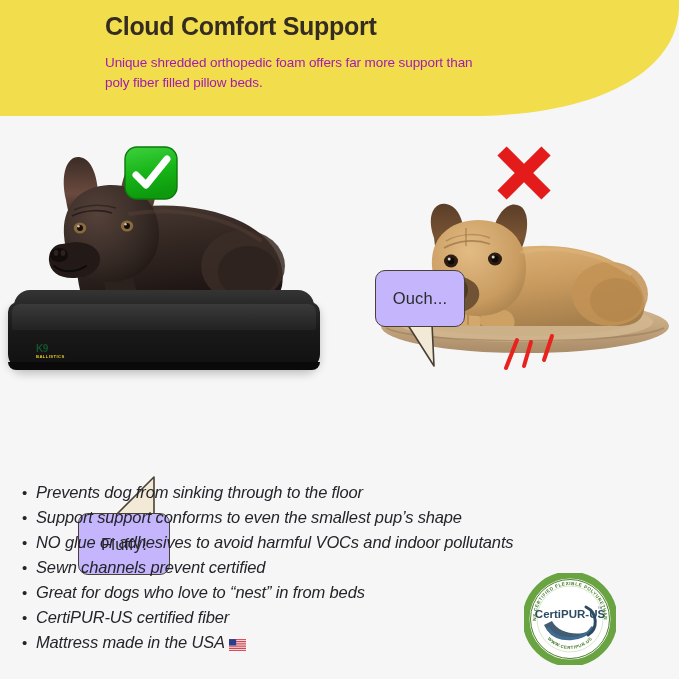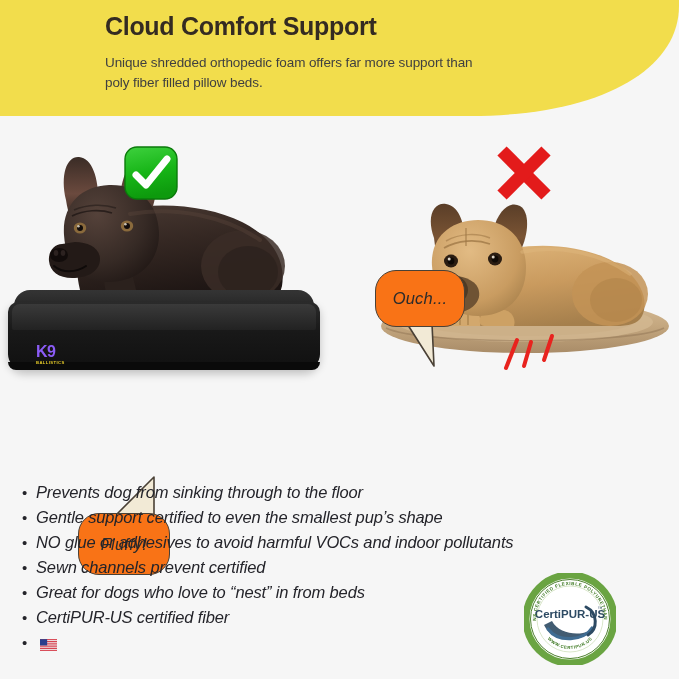--- a/index.html
+++ b/index.html
@@ -37,21 +37,21 @@
     font-size: 25px;
     font-weight: bold;
     color: #342b22;
     letter-spacing: -0.3px;
     line-height: 1.2;
     font-family: "Liberation Sans", sans-serif;
   }
   .header-sub {
     margin-top: 12px;
     font-size: 13.5px;
-    color: #404040;
+    color: #a21caf;
     line-height: 1.45;
     max-width: 370px;
     letter-spacing: -0.1px;
   }
 
   
   .compare-row {
     position: absolute;
     top: 120px; left: 0;
     width: 679px; height: 350px;
@@ -108,22 +108,22 @@
     border-radius: 16px;
   }
   .k9-logo {
     position: absolute;
     left: 36px; top: 224px;
     z-index: 5;
     line-height: 1;
     text-align: left;
   }
   .k9-logo .k9-main {
-    font-size: 16px; font-weight: bold;
-    color: #8b5cf6; letter-spacing: -0.5px;
+    font-size: 10px; font-weight: bold;
+    color: #14532d; letter-spacing: -0.5px;
     display: block;
   }
   .k9-logo .k9-sub {
     font-size: 4.2px; font-weight: bold;
     color: #e6cb28; letter-spacing: 0.4px;
     display: block; margin-top: 1px;
   }
   
   .dog-dark { position: absolute; left: 10px; top: 20px; width: 300px; height: 190px; }
 
@@ -137,28 +137,27 @@
     position: absolute;
     left: 10px; top: 176px;
     width: 290px; height: 58px;
   }
   .dog-tan { position: absolute; left: 26px; top: 78px; width: 270px; height: 140px; }
   .red-marks { position: absolute; left: 130px; top: 212px; width: 70px; height: 40px; z-index: 7; }
 
   
   .bubble {
     position: absolute;
-    background: #f97316;
+    background: #c4b5fd;
     border: 1.6px solid #4a4136;
-    border-radius: 21px;
+    border-radius: 10px;
     z-index: 9;
     display: flex;
     align-items: center;
     justify-content: center;
-    font-style: italic;
   }
   .bubble-label {
     font-size: 16.5px;
     color: #2c2c2c;
     letter-spacing: 0.2px;
     white-space: nowrap;
   }
   .bubble-ouch {
     left: 375px; top: 150px;
     width: 90px; height: 57px;
@@ -404,41 +403,41 @@
     </div>
   </div>
 
   <div class="features">
     <div class="feature-item">
       <span class="feature-bullet">•</span>
       <span class="feature-text">Prevents dog from sinking through to the floor</span>
     </div>
     <div class="feature-item">
       <span class="feature-bullet">•</span>
-      <span class="feature-text">Gentle support certified to even the smallest pup’s shape</span>
+      <span class="feature-text">Support support conforms to even the smallest pup’s shape</span>
     </div>
     <div class="feature-item">
       <span class="feature-bullet">•</span>
       <span class="feature-text">NO glue or adhesives to avoid harmful VOCs and indoor pollutants</span>
     </div>
     <div class="feature-item">
       <span class="feature-bullet">•</span>
       <span class="feature-text">Sewn channels prevent certified</span>
     </div>
     <div class="feature-item">
       <span class="feature-bullet">•</span>
       <span class="feature-text">Great for dogs who love to “nest” in from beds</span>
     </div>
     <div class="feature-item">
       <span class="feature-bullet">•</span>
       <span class="feature-text">CertiPUR-US certified fiber</span>
     </div>
     <div class="feature-item">
       <span class="feature-bullet">•</span>
-      <span class="feature-text"><svg class="flag-emoji" viewBox="0 0 19 13" xmlns="http://www.w3.org/2000/svg">
+      <span class="feature-text"><span>Mattress made in the USA</span><svg class="flag-emoji" viewBox="0 0 19 13" xmlns="http://www.w3.org/2000/svg">
             <rect width="19" height="13" fill="#f0f0f0"></rect>
             <g fill="#d42b3a">
               <rect y="0" width="19" height="1"></rect>
               <rect y="2" width="19" height="1"></rect>
               <rect y="4" width="19" height="1"></rect>
               <rect y="6" width="19" height="1"></rect>
               <rect y="8" width="19" height="1"></rect>
               <rect y="10" width="19" height="1"></rect>
               <rect y="12" width="19" height="1"></rect>
             </g>

